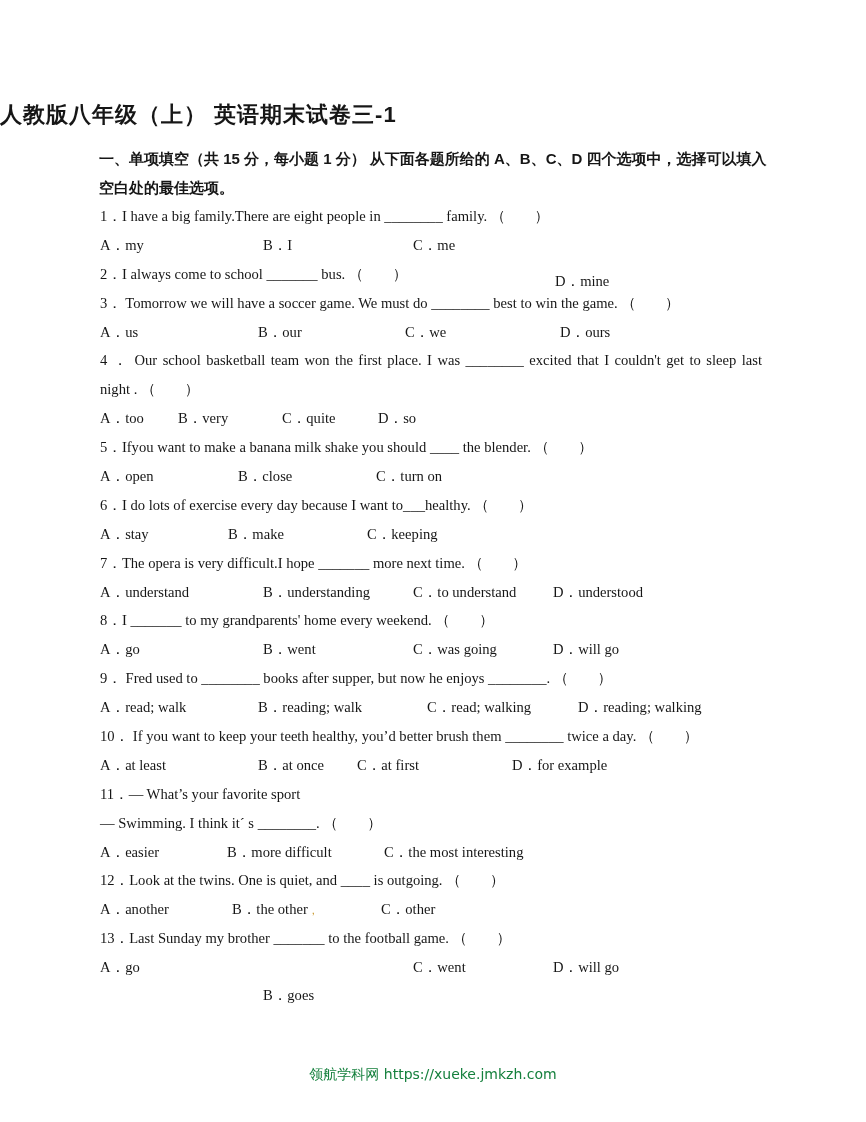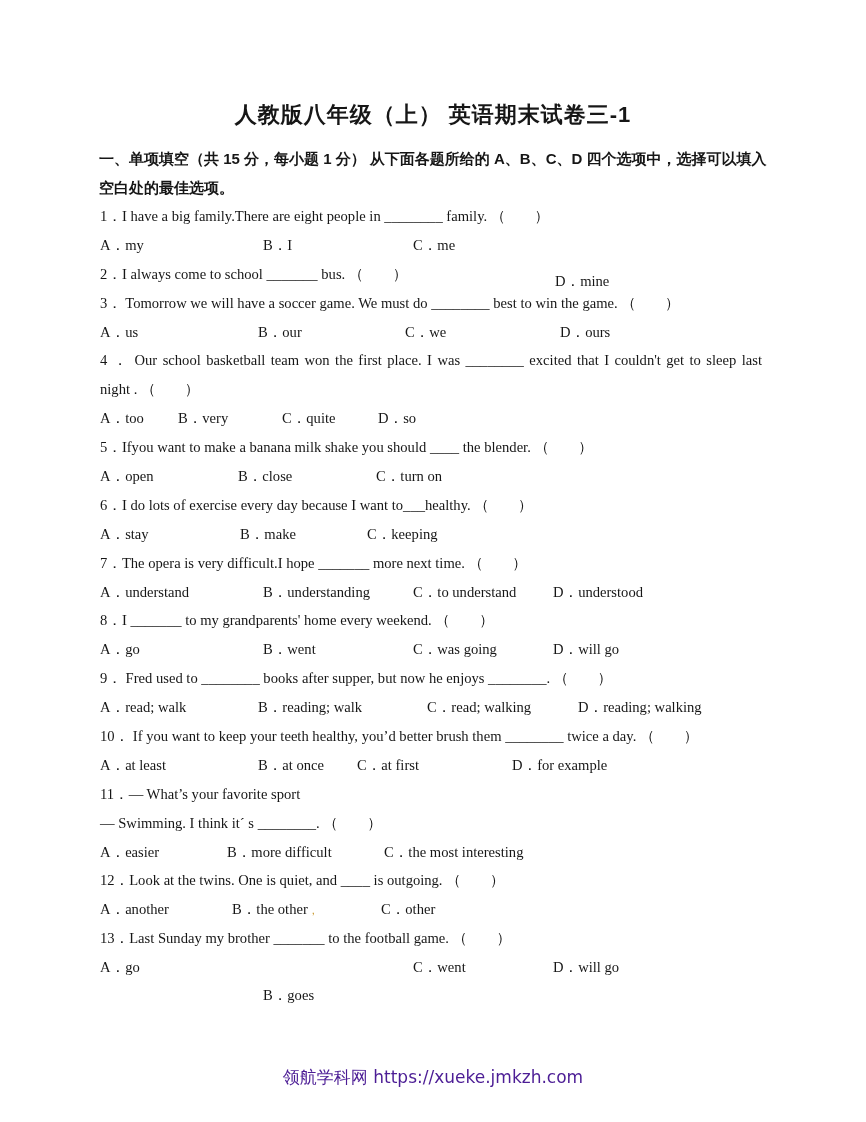--- a/index.html
+++ b/index.html
@@ -13,21 +13,20 @@
     height: 1122px;
     background: #ffffff;
     overflow: hidden;
     color: #161616;
   }
   .title {
     position: absolute;
     top: 100px;
     left: 0;
     width: 100%;
-    text-align: center;
     font-family: "Liberation Sans", "DejaVu Sans", sans-serif;
     font-weight: bold;
     font-size: 22px;
     letter-spacing: 1px;
     white-space: nowrap;
   }
   .section-heading {
     position: absolute;
     top: 144px;
     left: 99px;
@@ -74,22 +73,22 @@
     font-size: 11px;
     vertical-align: baseline;
   }
   .footer {
     position: absolute;
     top: 1066px;
     left: 0;
     width: 100%;
     text-align: center;
     font-family: "DejaVu Sans", "Liberation Sans", sans-serif;
-    font-size: 17px;
-    color: #4c1d95;
+    font-size: 14px;
+    color: #15803d;
     white-space: nowrap;
   }
 </style>
 </head>
 <body>
 
 <div class="page">
 
   <div class="title">人教版八年级（上） 英语期末试卷三-1</div>
 
@@ -136,21 +135,21 @@
         <div class="optrow">
           <span class="opt" style="left: 0px;">A．open</span>
           <span class="opt" style="left: 138px;">B．close</span>
           <span class="opt" style="left: 276px;">C．turn on</span>
         </div>
       </div>
       <div>
         <div class="qline">6．I do lots of exercise every day because I want to___healthy. （　　）</div>
         <div class="optrow">
           <span class="opt" style="left: 0px;">A．stay</span>
-          <span class="opt" style="left: 140px; text-align: right;">B．make</span>
+          <span class="opt" style="left: 128px; text-align: right;">B．make</span>
           <span class="opt" style="left: 267px;">C．keeping</span>
         </div>
       </div>
       <div>
         <div class="qline">7．The opera is very difficult.I hope _______ more next time. （　　）</div>
         <div class="optrow">
           <span class="opt" style="left: 0px;">A．understand</span>
           <span class="opt" style="left: 163px;">B．understanding</span>
           <span class="opt" style="left: 313px;">C．to understand</span>
           <span class="opt" style="left: 453px;">D．understood</span>

